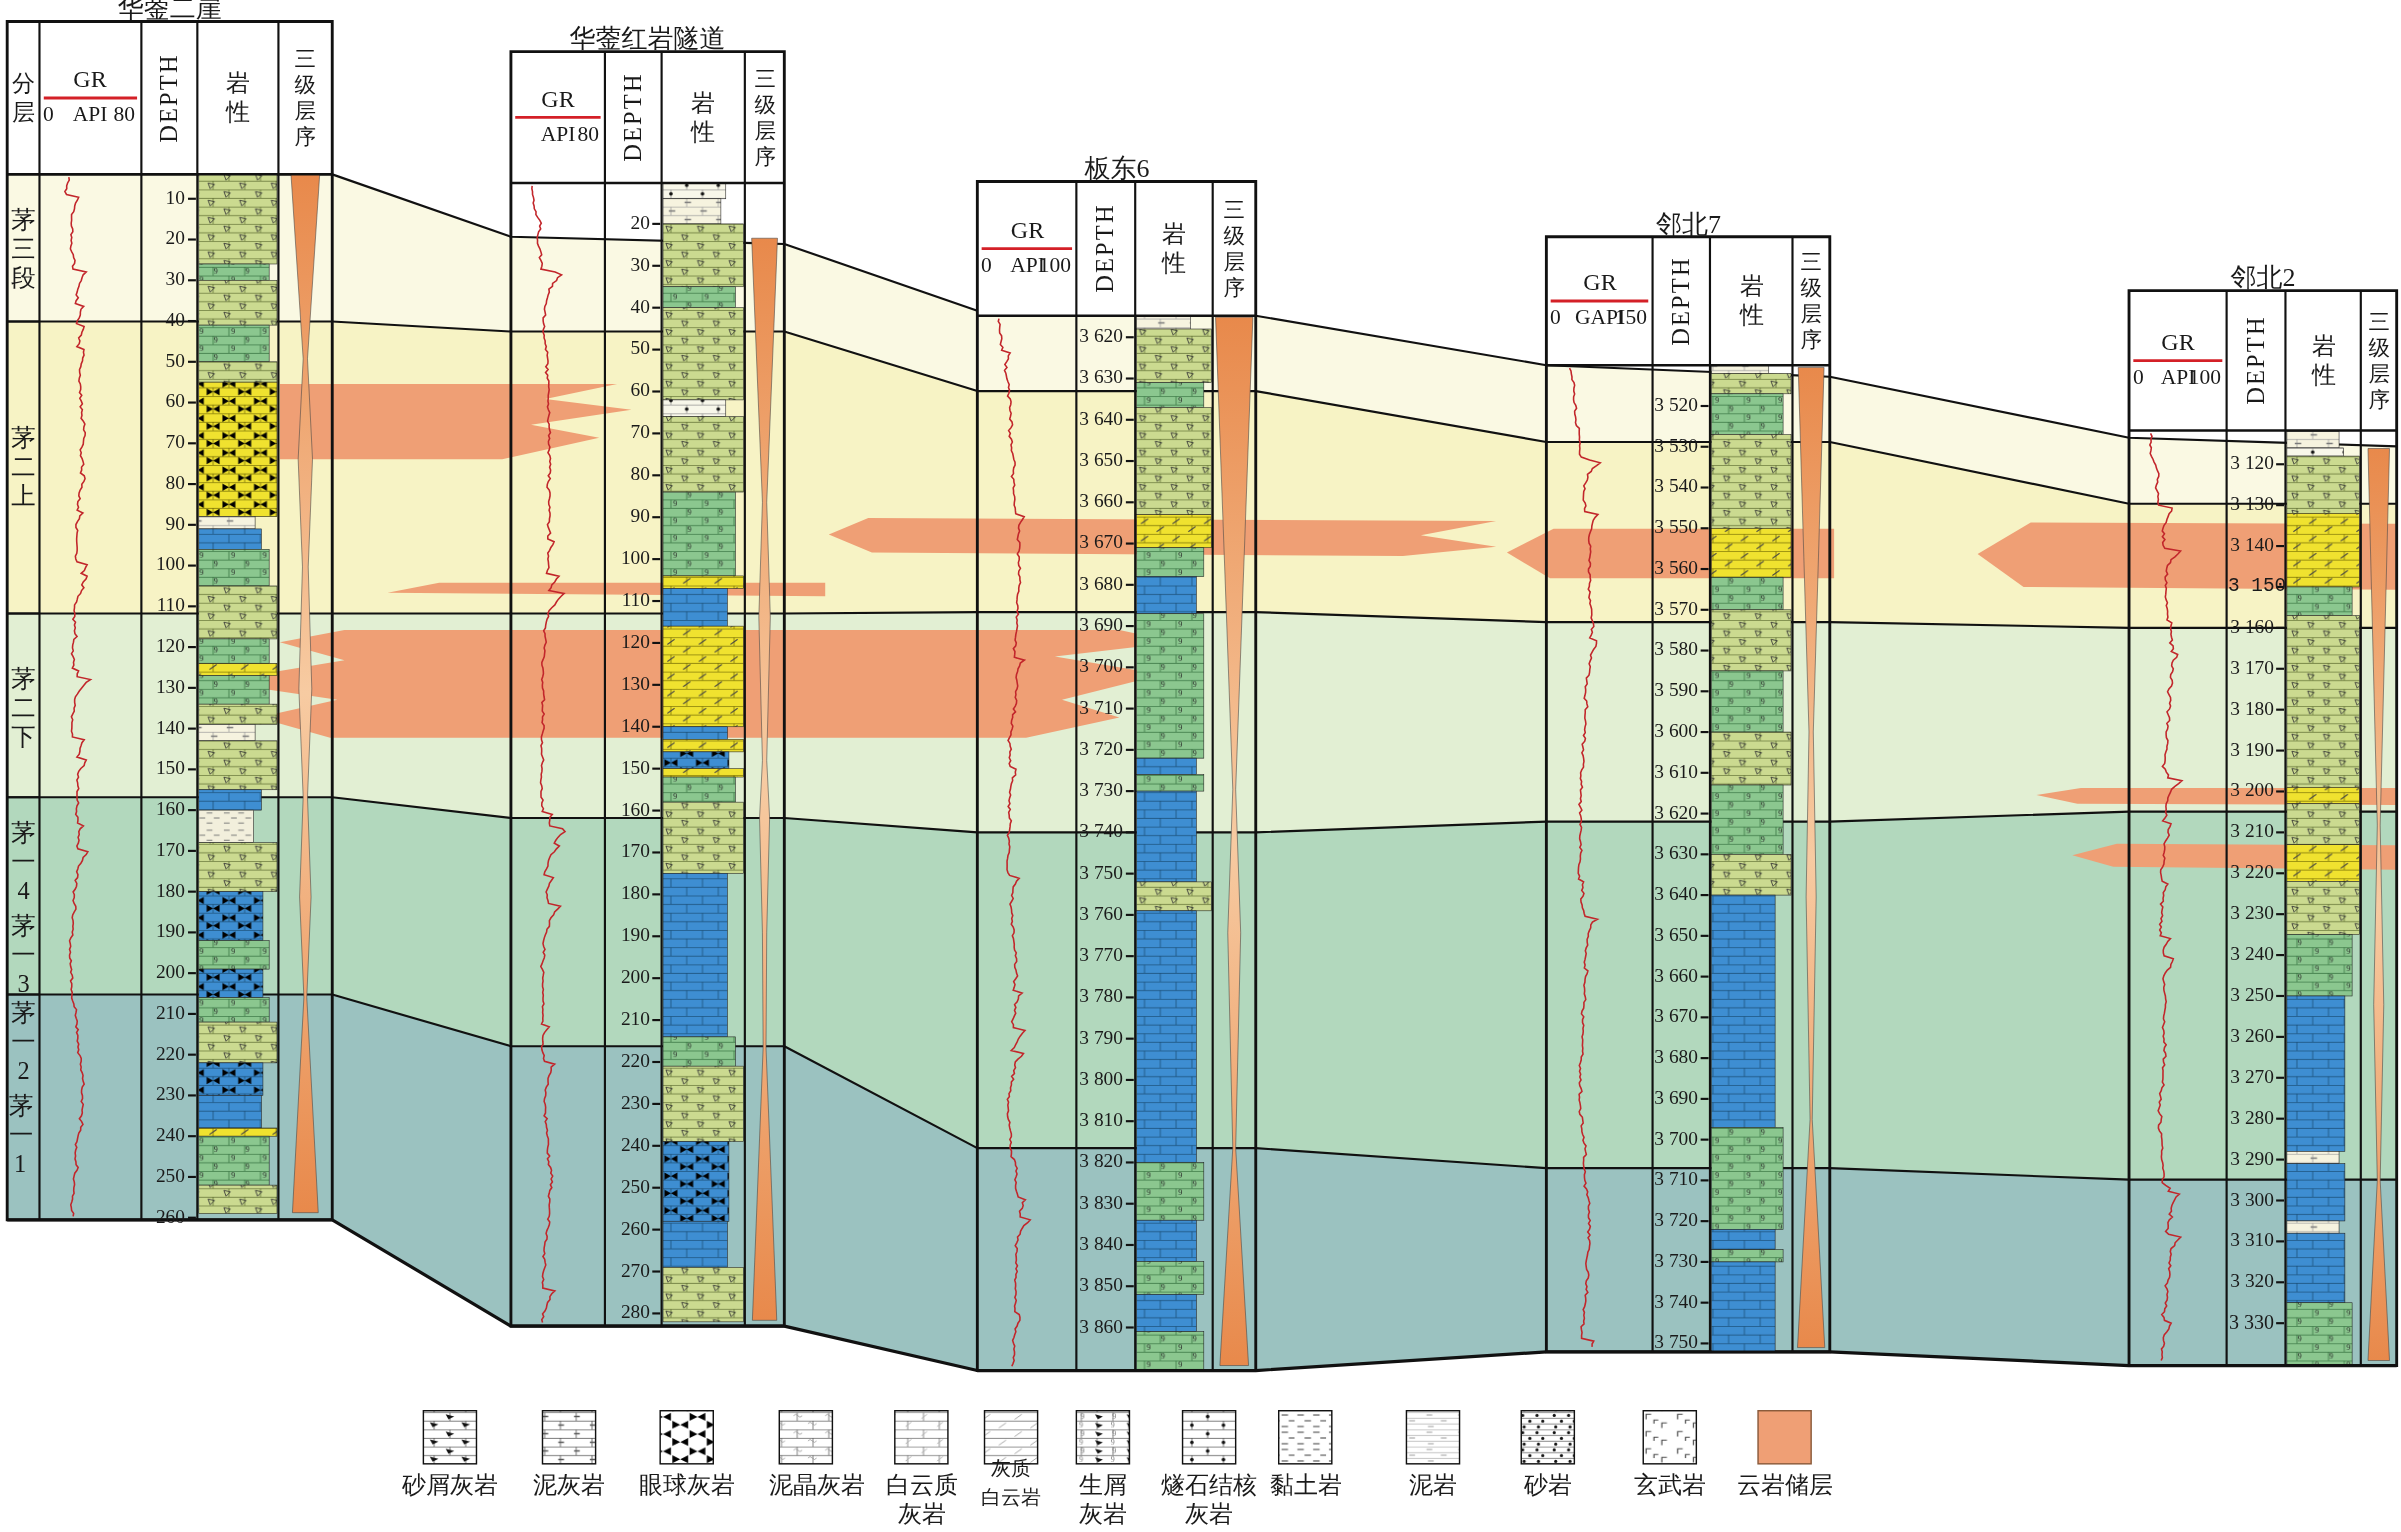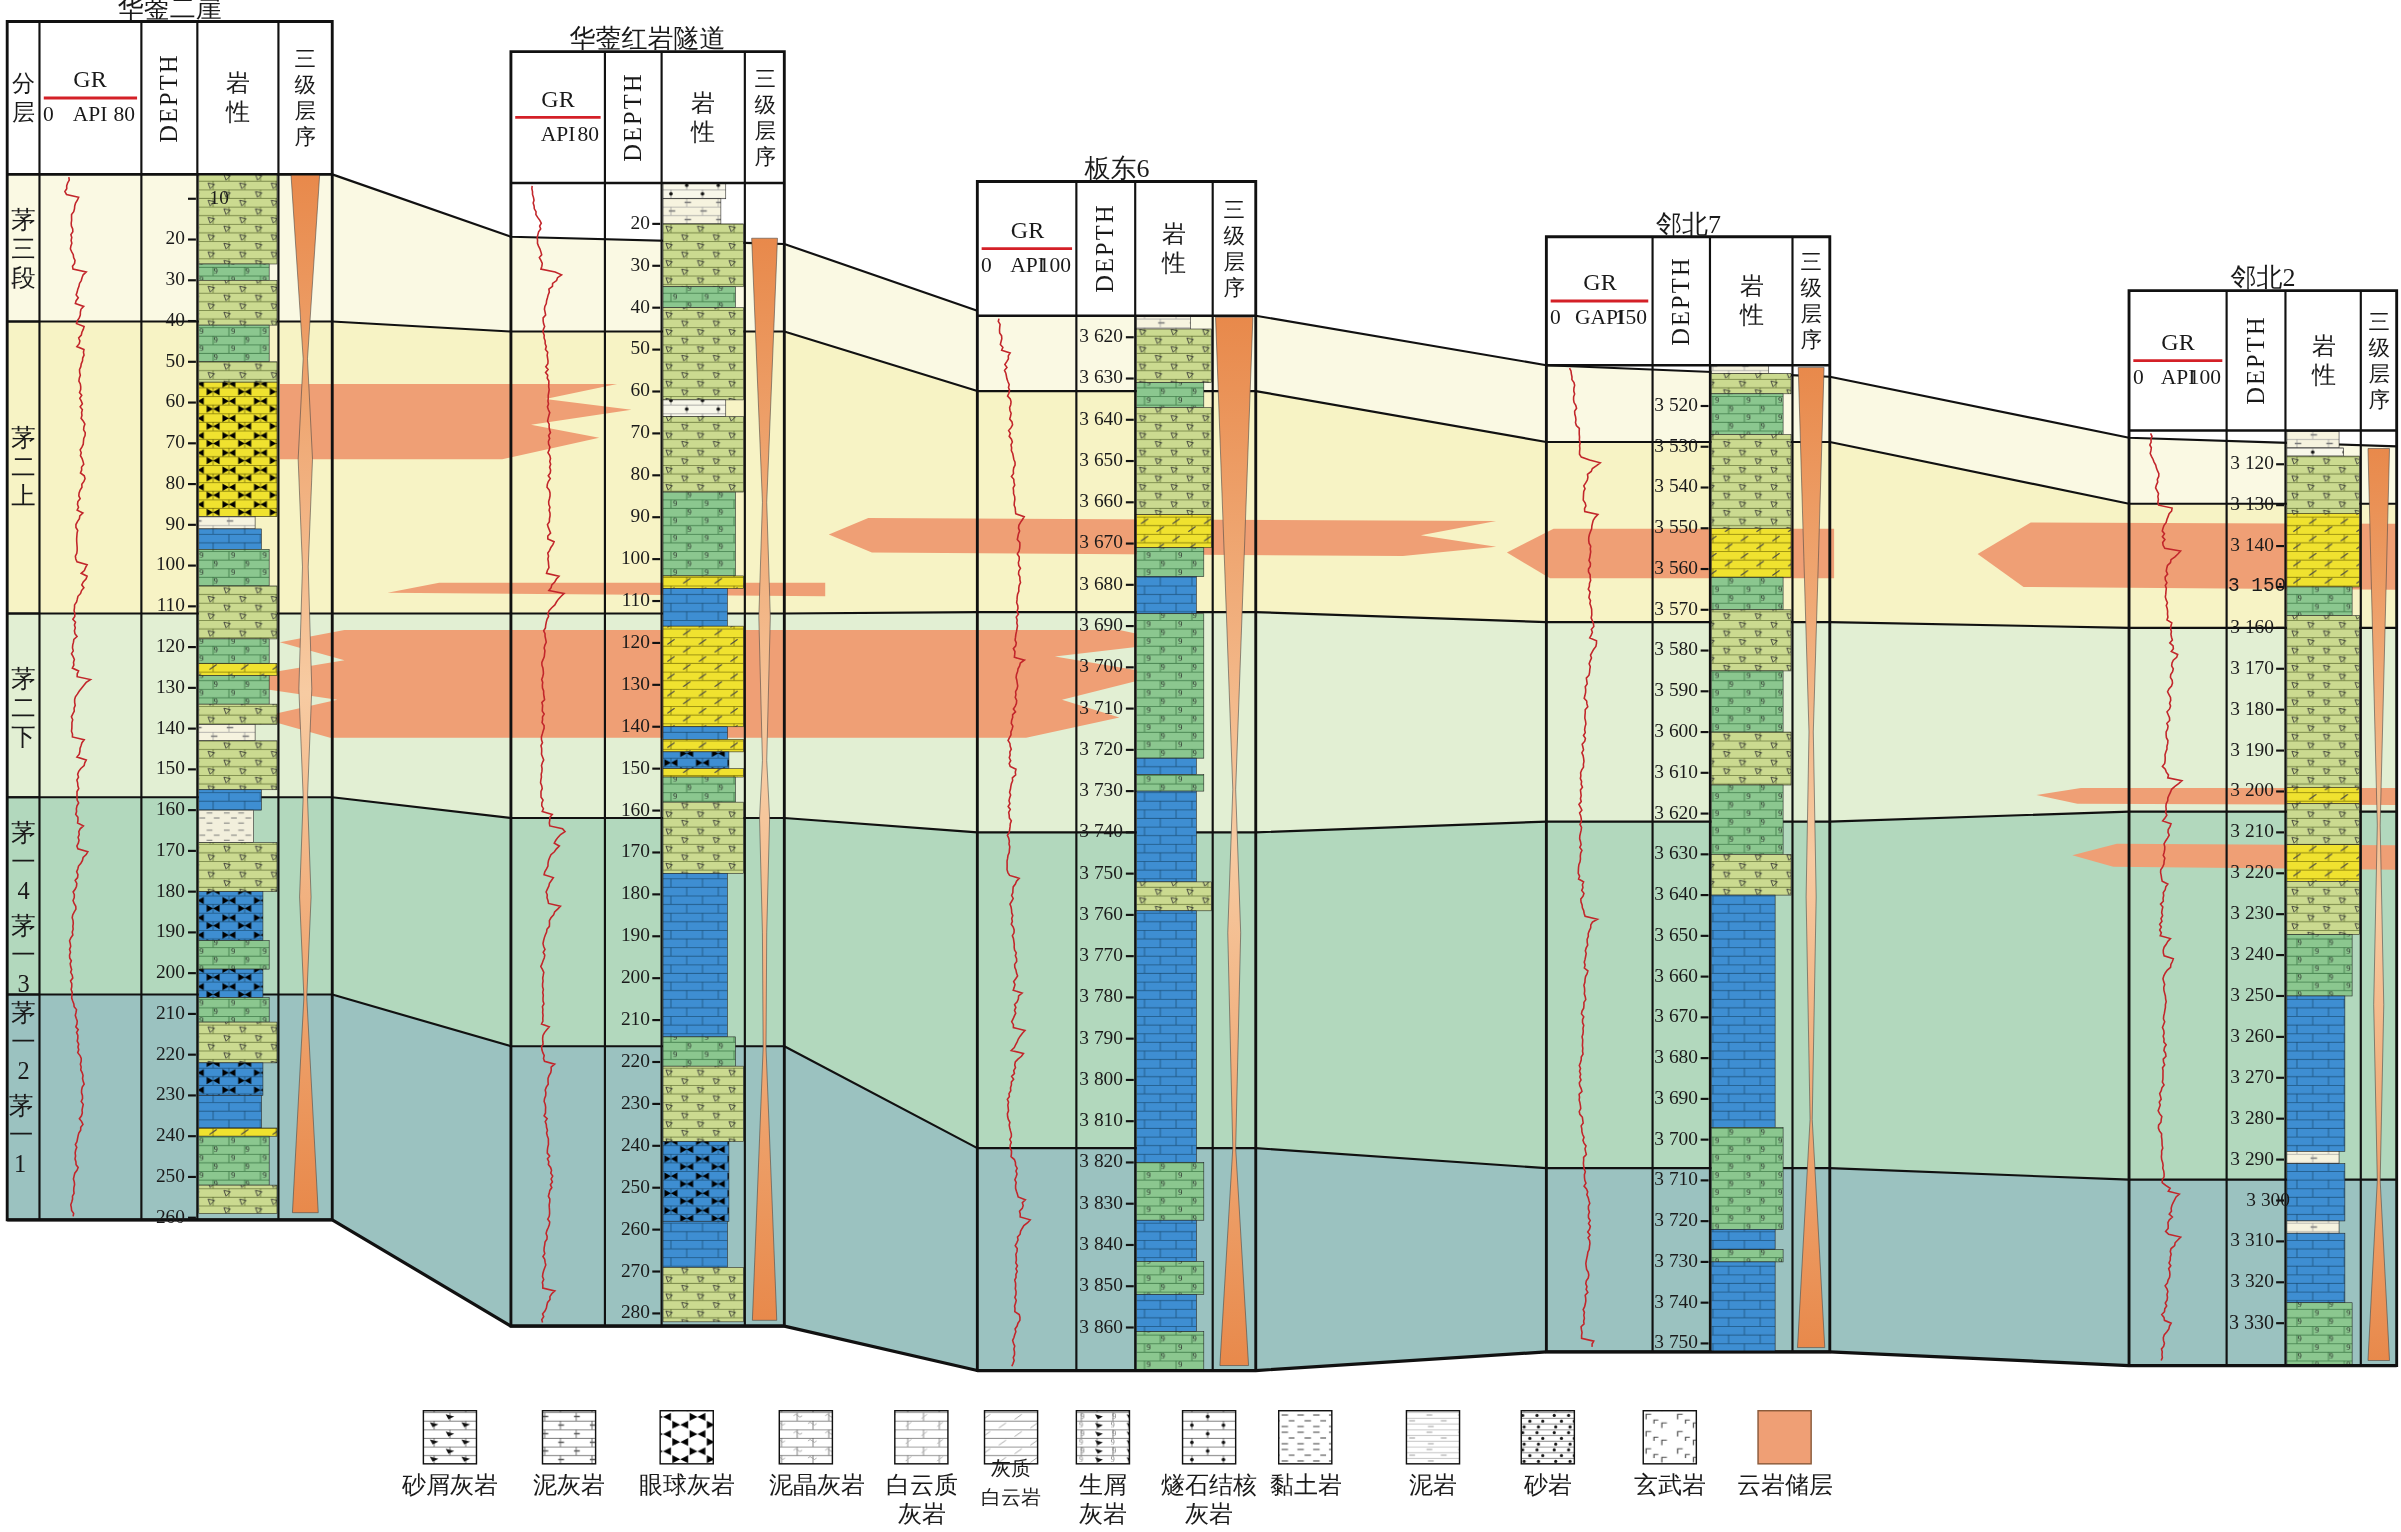--- a/index.html
+++ b/index.html
@@ -480,21 +480,21 @@
       <div class="txt vstack" style="left: 9px; top: 911px; width: 29px; font-size: 24.4px; line-height: 29px;">茅一3</div>
       <div class="txt vstack" style="left: 9px; top: 998px; width: 29px; font-size: 24.4px; line-height: 29px;">茅一2</div>
       <div class="txt vstack" style="left: 9px; top: 1091px; width: 22px; font-size: 24.4px; line-height: 29px;">茅一1</div>
       <div class="txt ctr" style="left: 39px; top: 66px; width: 102px; font-size: 24px;">GR</div>
       <div class="txt" style="left: 43px; top: 102px; font-size: 21.5px;">0</div>
       <div class="txt ctr" style="left: 39px; top: 102px; width: 102px; font-size: 21.5px;">API</div>
       <div class="txt rgt" style="left: 39px; top: 102px; width: 96px; font-size: 21.5px;">80</div>
       <div class="txt" style="left: 105px; top: 84px; width: 129px; font-size: 24.4px; text-align: center; letter-spacing: 2.2px; transform: rotate(-90deg);">DEPTH</div>
       <div class="txt vstack" style="left: 225px; top: 69px; width: 26px; font-size: 24px; line-height: 29px;">岩性</div>
       <div class="txt vstack" style="left: 293px; top: 46px; width: 24.4px; font-size: 21.5px; line-height: 26px;">三级层序</div>
-      <div class="txt rgt" style="left: 142px; top: 187px; width: 43px; font-size: 19.4px; white-space: nowrap; margin-left: 44px;">10</div>
+      <div class="txt rgt" style="left: 142px; top: 187px; width: 43px; font-size: 19.4px; white-space: nowrap;">10</div>
       <div class="txt rgt" style="left: 142px; top: 227px; width: 43px; font-size: 19.4px; white-space: nowrap;">20</div>
       <div class="txt rgt" style="left: 142px; top: 268px; width: 43px; font-size: 19.4px; white-space: nowrap;">30</div>
       <div class="txt rgt" style="left: 142px; top: 309px; width: 43px; font-size: 19.4px; white-space: nowrap;">40</div>
       <div class="txt rgt" style="left: 142px; top: 350px; width: 43px; font-size: 19.4px; white-space: nowrap;">50</div>
       <div class="txt rgt" style="left: 142px; top: 390px; width: 43px; font-size: 19.4px; white-space: nowrap;">60</div>
       <div class="txt rgt" style="left: 142px; top: 431px; width: 43px; font-size: 19.4px; white-space: nowrap;">70</div>
       <div class="txt rgt" style="left: 142px; top: 472px; width: 43px; font-size: 19.4px; white-space: nowrap;">80</div>
       <div class="txt rgt" style="left: 142px; top: 513px; width: 43px; font-size: 19.4px; white-space: nowrap;">90</div>
       <div class="txt rgt" style="left: 142px; top: 553px; width: 43px; font-size: 19.4px; white-space: nowrap;">100</div>
       <div class="txt rgt" style="left: 142px; top: 594px; width: 43px; font-size: 19.4px; white-space: nowrap;">110</div>
@@ -631,21 +631,21 @@
       <div class="txt rgt" style="left: 2228px; top: 779px; width: 46px; font-size: 19.4px; white-space: nowrap;">3 200</div>
       <div class="txt rgt" style="left: 2228px; top: 820px; width: 46px; font-size: 19.4px; white-space: nowrap;">3 210</div>
       <div class="txt rgt" style="left: 2228px; top: 861px; width: 46px; font-size: 19.4px; white-space: nowrap;">3 220</div>
       <div class="txt rgt" style="left: 2228px; top: 902px; width: 46px; font-size: 19.4px; white-space: nowrap;">3 230</div>
       <div class="txt rgt" style="left: 2228px; top: 943px; width: 46px; font-size: 19.4px; white-space: nowrap;">3 240</div>
       <div class="txt rgt" style="left: 2228px; top: 984px; width: 46px; font-size: 19.4px; white-space: nowrap;">3 250</div>
       <div class="txt rgt" style="left: 2228px; top: 1025px; width: 46px; font-size: 19.4px; white-space: nowrap;">3 260</div>
       <div class="txt rgt" style="left: 2228px; top: 1066px; width: 46px; font-size: 19.4px; white-space: nowrap;">3 270</div>
       <div class="txt rgt" style="left: 2228px; top: 1107px; width: 46px; font-size: 19.4px; white-space: nowrap;">3 280</div>
       <div class="txt rgt" style="left: 2228px; top: 1148px; width: 46px; font-size: 19.4px; white-space: nowrap;">3 290</div>
-      <div class="txt rgt" style="left: 2228px; top: 1189px; width: 46px; font-size: 19.4px; white-space: nowrap; padding-left: 16px;">3 300</div>
+      <div class="txt rgt" style="left: 2228px; top: 1189px; width: 46px; font-size: 19.4px; white-space: nowrap;">3 300</div>
       <div class="txt rgt" style="left: 2228px; top: 1229px; width: 46px; font-size: 19.4px; white-space: nowrap;">3 310</div>
       <div class="txt rgt" style="left: 2228px; top: 1270px; width: 46px; font-size: 19.4px; white-space: nowrap;">3 320</div>
       <div class="txt rgt" style="left: 2228px; top: 1311px; width: 46px; font-size: 20px; white-space: nowrap;">3 330</div>
       <div class="txt ctr" style="left: 391px; top: 1471px; width: 118px; font-size: 24px; line-height: 29px;">砂屑灰岩</div>
       <div class="txt ctr" style="left: 510px; top: 1471px; width: 118px; font-size: 24px; line-height: 29px;">泥灰岩</div>
       <div class="txt ctr" style="left: 628px; top: 1471px; width: 118px; font-size: 24px; line-height: 29px;">眼球灰岩</div>
       <div class="txt ctr" style="left: 747px; top: 1471px; width: 118px; font-size: 24px; line-height: 29px; text-align: right;">泥晶灰岩</div>
       <div class="txt ctr" style="left: 863px; top: 1471px; width: 118px; font-size: 24px; line-height: 29px;">白云质
 灰岩</div>
       <div class="txt ctr" style="left: 952px; top: 1454px; width: 118px; font-size: 20px; line-height: 29px;">灰质

